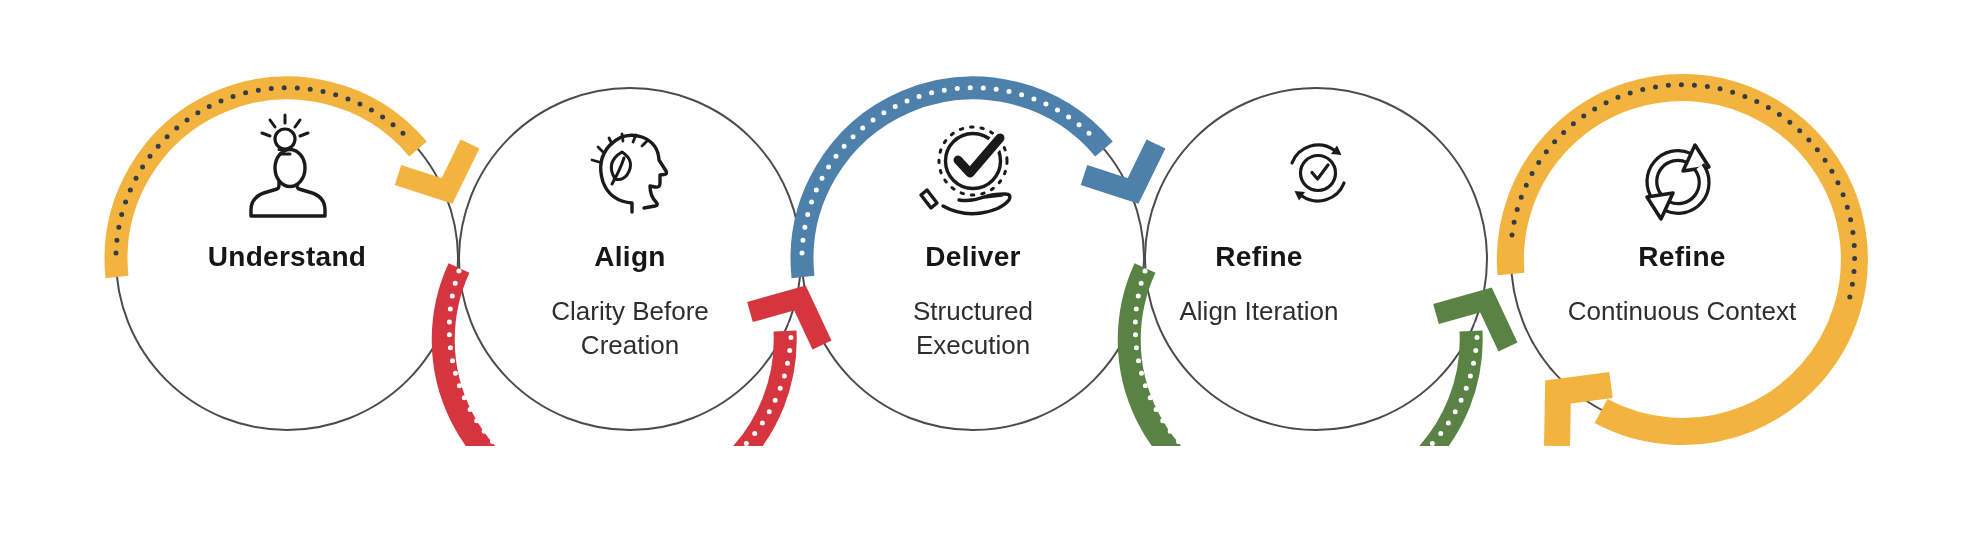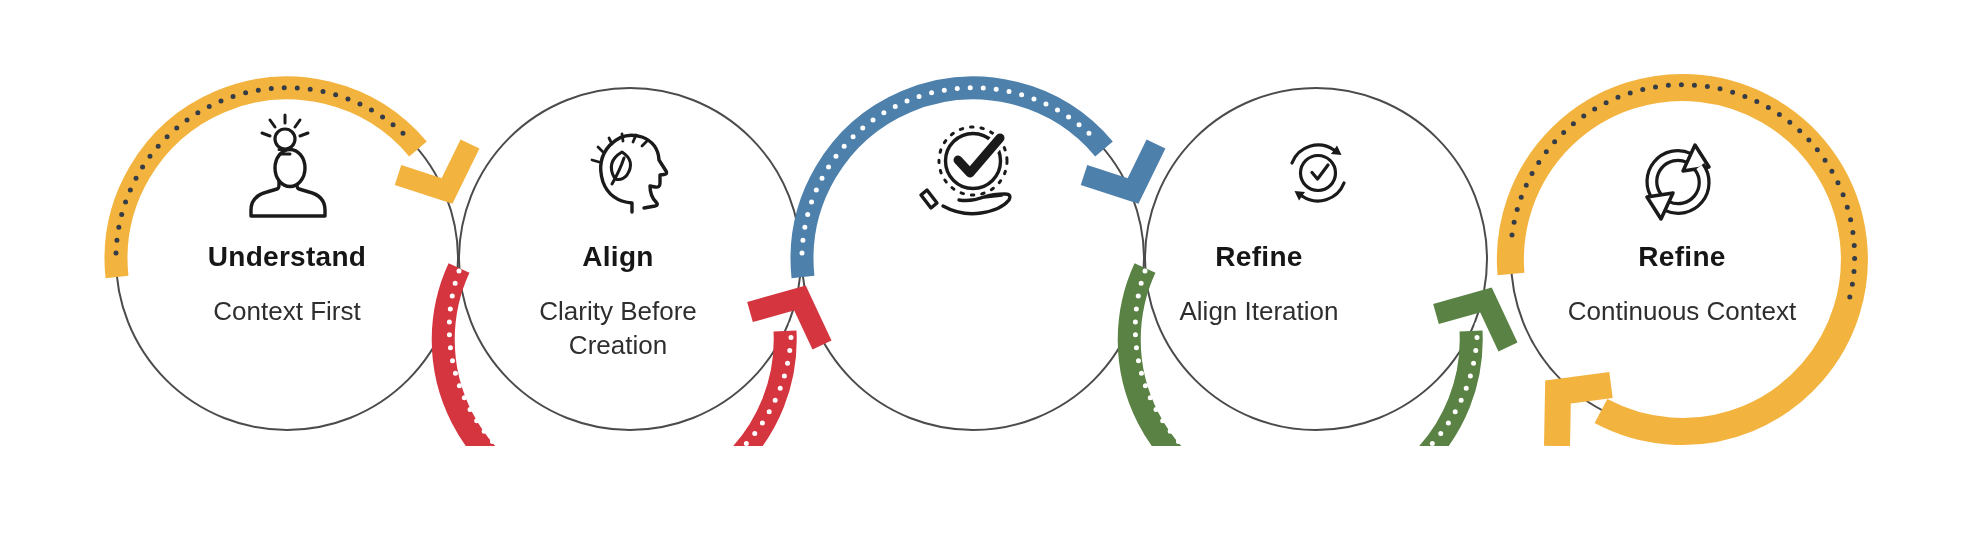--- a/index.html
+++ b/index.html
@@ -117,25 +117,28 @@
       <path class="ln" style="stroke-linecap:butt" stroke-width="13" d="M-21,15 A26,26 0 0 1 11,-24"></path>
       <path class="wcase" style="stroke-linecap:butt" stroke-width="6.5" d="M-21,15 A26,26 0 0 1 11,-24"></path>
       <polygon class="lnf" stroke-width="3.5" points="31,-15 5,-11 17,-37"></polygon>
     </g>
     <use href="#sync-half" transform="rotate(180)"></use>
   </g>
 </svg>
 
 <div class="step" style="left:172px">
   <div class="ttl">Understand</div>
-  <div class="sub">Context First</div>
 </div>
-<div class="step" style="left:503px">
+<div class="step" style="left:515px">
   <div class="ttl">Align</div>
   <div class="sub">Clarity Before Creation</div>
+</div>
+<div class="step" style="left:858px">
+  <div class="ttl">Deliver</div>
+  <div class="sub">Structured Execution</div>
 </div>
 <div class="step" style="left:1144px">
   <div class="ttl">Refine</div>
   <div class="sub">Align Iteration</div>
 </div>
 <div class="step" style="left:1567px">
   <div class="ttl">Refine</div>
   <div class="sub">Continuous Context</div>
 </div>
 

